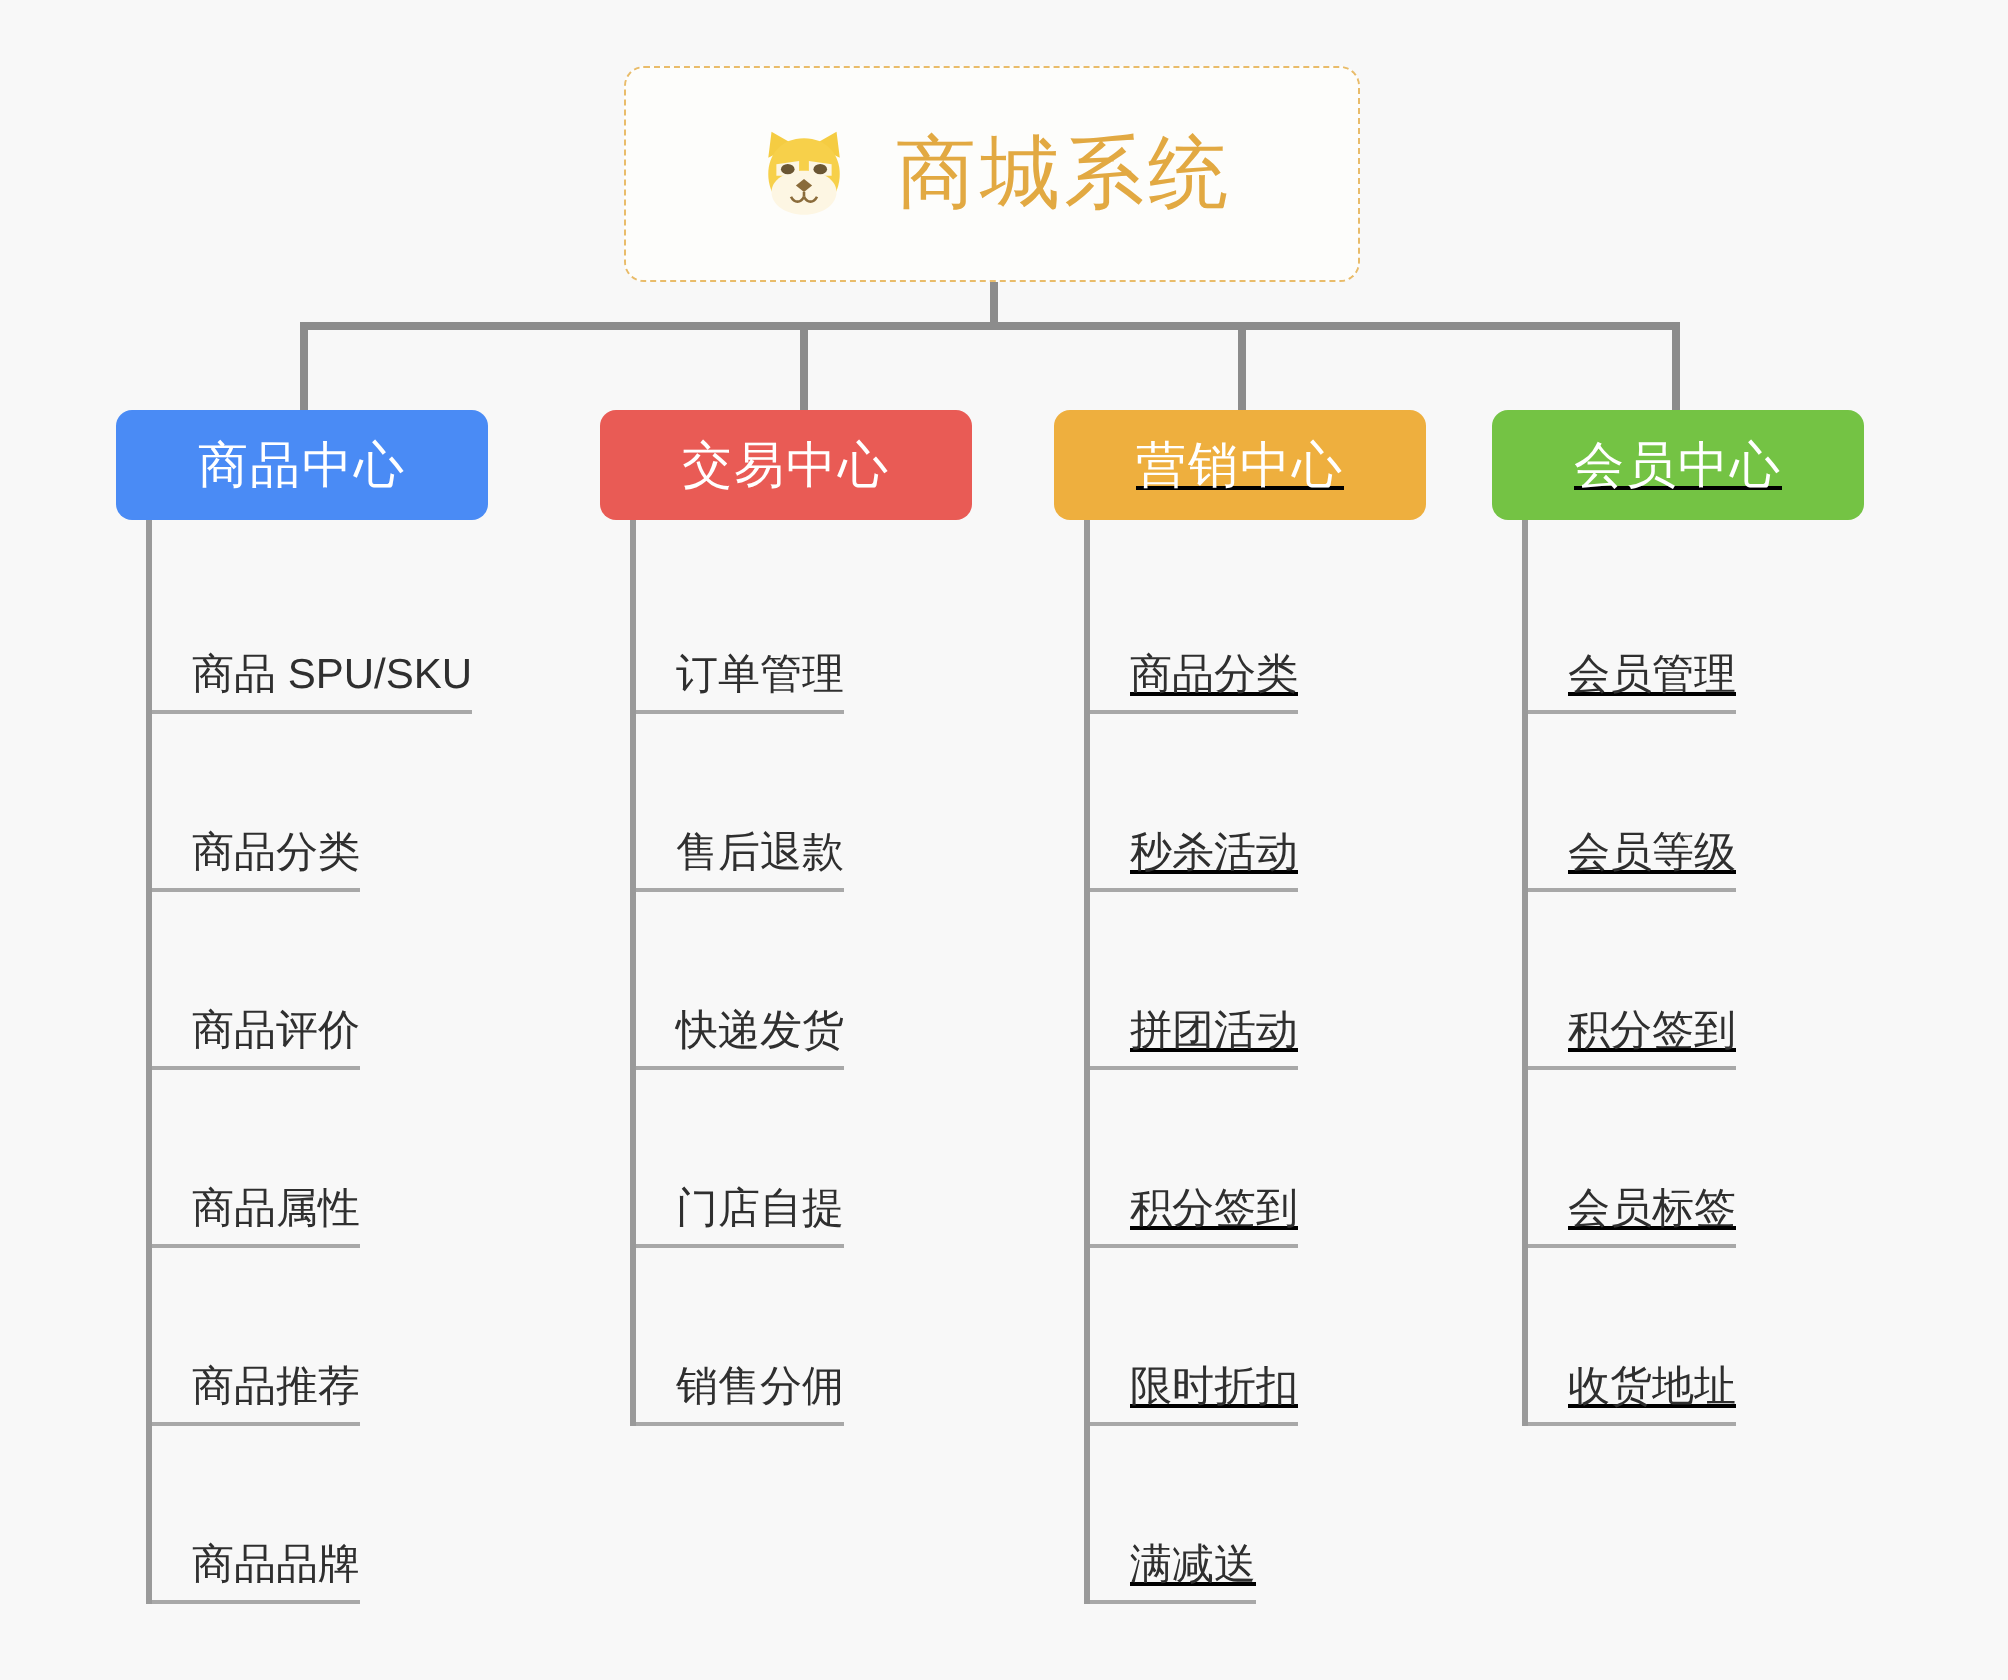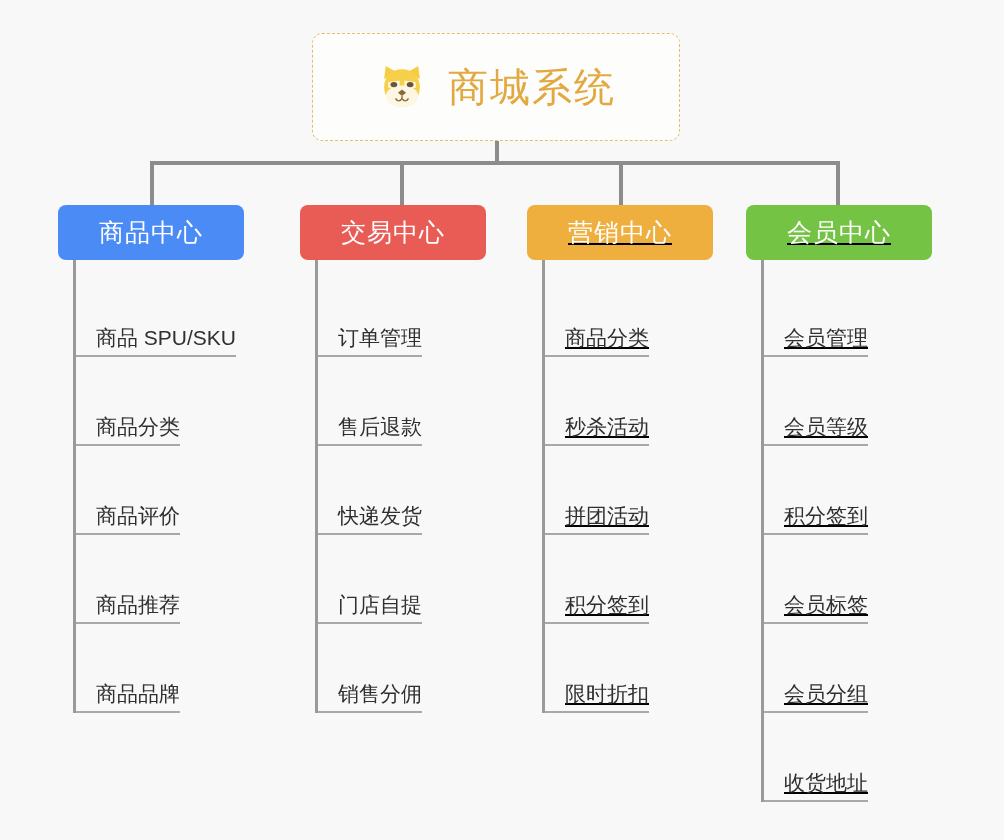--- a/index.html
+++ b/index.html
@@ -171,20 +171,23 @@
       <div class="leaf-item">
           <span class="leaf-label">商品 SPU/SKU</span>
         </div>
       <div class="leaf-item">
           <span class="leaf-label">商品分类</span>
         </div>
       <div class="leaf-item">
           <span class="leaf-label">商品评价</span>
         </div>
       <div class="leaf-item">
+          <span class="leaf-label">商品属性</span>
+        </div>
+      <div class="leaf-item">
           <span class="leaf-label">商品推荐</span>
         </div>
       <div class="leaf-item">
           <span class="leaf-label">商品品牌</span>
         </div>
     </div>
   </div>
 
   <div class="column" style="left:300px;">
     <div class="cat-box" style="background: rgb(233, 91, 85);">
@@ -222,20 +225,23 @@
         </div>
       <div class="leaf-item">
           <span class="leaf-label">拼团活动</span>
         </div>
       <div class="leaf-item">
           <span class="leaf-label">积分签到</span>
         </div>
       <div class="leaf-item">
           <span class="leaf-label">限时折扣</span>
         </div>
+      <div class="leaf-item">
+          <span class="leaf-label">满减送</span>
+        </div>
     </div>
   </div>
 
   <div class="column" style="left:746px;text-decoration:underline;">
     <div class="cat-box" style="background: rgb(116, 195, 68);">
       <span>会员中心</span>
     </div>
     <div class="leaf-list">
       <div class="leaf-item">
           <span class="leaf-label">会员管理</span>
@@ -243,21 +249,18 @@
       <div class="leaf-item">
           <span class="leaf-label">会员等级</span>
         </div>
       <div class="leaf-item">
           <span class="leaf-label">积分签到</span>
         </div>
       <div class="leaf-item">
           <span class="leaf-label">会员标签</span>
         </div>
       <div class="leaf-item">
-          <span class="leaf-label">会员分组</span>
-        </div>
-      <div class="leaf-item">
           <span class="leaf-label">收货地址</span>
         </div>
     </div>
   </div>
 
 </div>
 
 </body></html>

